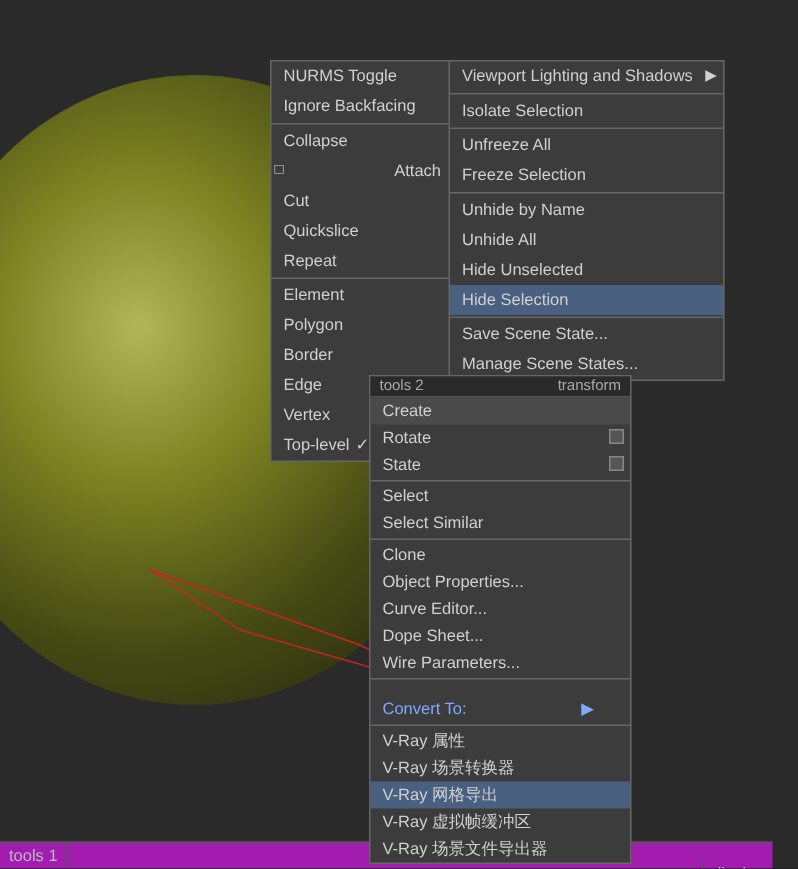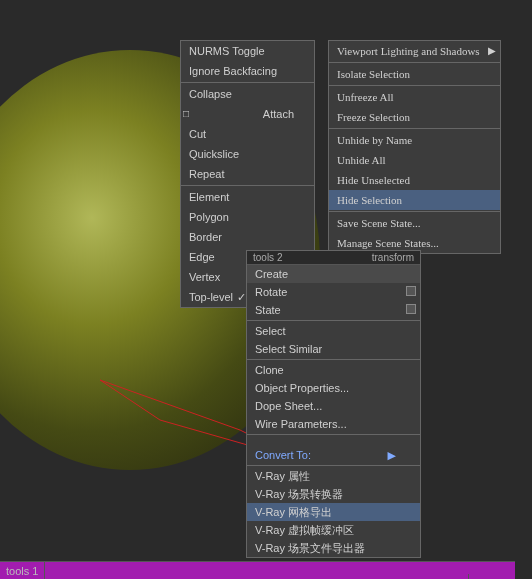--- a/index.html
+++ b/index.html
@@ -196,21 +196,21 @@
     </div>
     <div class="menu-item">
       <span>Vertex</span>
     </div>
     <div class="menu-item">
       <span>Top-level</span>
       <span style="margin-left:4px;">✓</span>
     </div>
   </div>
 
-  <div class="context-menu" style="top:0; left:148px; min-width:170px;font-family:Liberation Serif, serif;">
+  <div class="context-menu" style="top:0; left:119px; min-width:170px;">
     <div class="menu-item">
       <span>Viewport Lighting and Shadows</span>
       <span class="arrow">▶</span>
     </div>
     <div class="menu-separator"></div>
     <div class="menu-item">
       <span>Isolate Selection</span>
     </div>
     <div class="menu-separator"></div>
     <div class="menu-item">
@@ -265,20 +265,23 @@
       <span>Select Similar</span>
     </div>
     <div class="menu-separator"></div>
     <div class="menu-item-small">
       <span>Clone</span>
     </div>
     <div class="menu-item-small">
       <span>Object Properties...</span>
     </div>
     <div class="menu-item-small">
+      <span>Curve Editor...</span>
+    </div>
+    <div class="menu-item-small">
       <span>Dope Sheet...</span>
     </div>
     <div class="menu-item-small">
       <span>Wire Parameters...</span>
     </div>
     <div class="menu-separator"></div>
     <div class="menu-item-small convert-to" style="color:#80aaff; display:flex; align-items:flex-end;margin-top:11px;">
       <span>Convert To:</span>
       <span style="margin-left:auto; padding-right:4px;">▶</span>
     </div>

